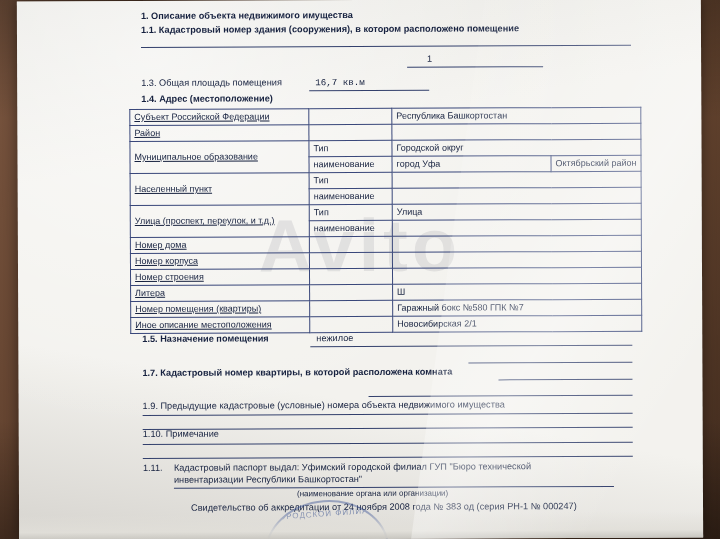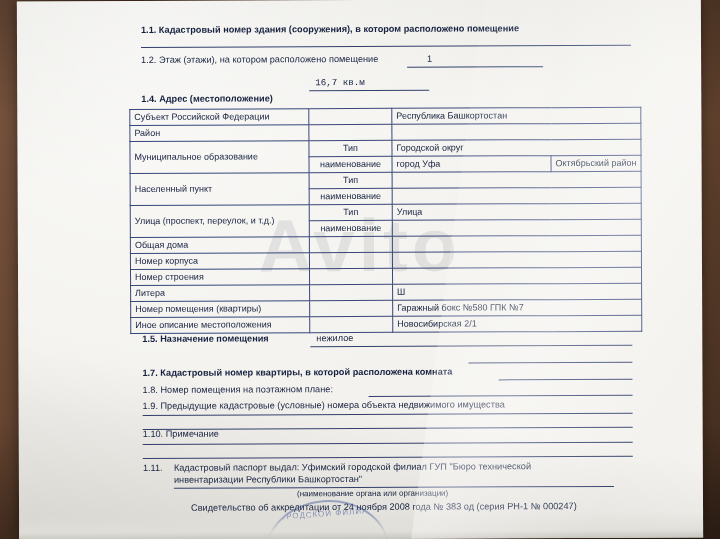--- a/index.html
+++ b/index.html
@@ -48,22 +48,22 @@
   
   .tbl{position:absolute;left:112px;top:108px;width:512px;border-collapse:collapse;}
   .tbl td{
     border:1px solid #39477a;
     height:15px;
     padding:0 4px;
     font-size:9px;
     color:#16213f;
     vertical-align:middle;
   }
-  .tbl td.lbl{width:170px;}
-  .tbl td.k{width:74px;text-align:center;}
+  .tbl td.lbl{width:170px;text-decoration:underline;}
+  .tbl td.k{width:74px;}
   .watermark{
     position:absolute;left:0;top:200px;width:684px;
     text-align:center;
     font-size:74px;
     font-weight:bold;
     letter-spacing:4px;
     color:rgba(130,130,140,.17);
     font-family:"Liberation Sans", sans-serif;
     pointer-events:none;
     user-select:none;
@@ -95,27 +95,28 @@
 </head>
 <body>
 
 <div class="backdrop"></div>
 
 <div class="sheet">
   <div class="content">
 
     <div class="watermark">Avito</div>
 
+    <div class="row b" style="left:124px;top:10px;">1. Описание объекта недвижимого имущества</div>
     <div class="row b" style="left:124px;top:24px;">1.1. Кадастровый номер здания (сооружения), в котором расположено помещение</div>
     <div class="hline" style="left:124px;top:46px;width:490px;"></div>
 
-    <div class="row" style="left:124px;top:54px;">1.2. Этаж (этажи), на котором расположено помещение</div>
     <div class="row" style="left:410px;top:54px;">1</div>
     <div class="hline" style="left:390px;top:67px;width:136px;"></div>
 
+    <div class="row" style="left:124px;top:77px;">1.3. Общая площадь помещения</div>
     <div class="row" style="left:298px;top:77px;font-family:Liberation Mono, monospace;">16,7 кв.м</div>
     <div class="hline" style="left:292px;top:90px;width:120px;"></div>
 
     <div class="row b" style="left:124px;top:93px;">1.4. Адрес (местоположение)</div>
 
     <table class="tbl">
       <tbody>
         <tr>
           <td class="lbl">Субъект Российской Федерации</td>
           <td class="k"></td>
@@ -148,21 +149,21 @@
         <tr>
           <td class="lbl" rowspan="2">Улица (проспект, переулок, и т.д.)</td>
           <td class="k">Тип</td>
           <td colspan="2">Улица</td>
         </tr>
         <tr>
           <td class="k">наименование</td>
           <td colspan="2"></td>
         </tr>
         <tr>
-          <td class="lbl">Общая дома</td>
+          <td class="lbl">Номер дома</td>
           <td class="k"></td>
           <td colspan="2"></td>
         </tr>
         <tr>
           <td class="lbl">Номер корпуса</td>
           <td class="k"></td>
           <td colspan="2"></td>
         </tr>
         <tr>
           <td class="lbl">Номер строения</td>
@@ -189,21 +190,20 @@
 
     <div class="row b" style="left:124px;top:333px;">1.5. Назначение помещения</div>
     <div class="row" style="left:298px;top:333px;">нежилое</div>
     <div class="hline" style="left:292px;top:346px;width:322px;"></div>
 
     <div class="hline" style="left:450px;top:363px;width:164px;"></div>
 
     <div class="row b" style="left:124px;top:367px;">1.7. Кадастровый номер квартиры, в которой расположена комната</div>
     <div class="hline" style="left:480px;top:380px;width:134px;"></div>
 
-    <div class="row" style="left:124px;top:384px;">1.8. Номер помещения на поэтажном плане:</div>
     <div class="hline" style="left:350px;top:396px;width:264px;"></div>
 
     <div class="row" style="left:124px;top:400px;">1.9. Предыдущие кадастровые (условные) номера объекта недвижимого имущества</div>
     <div class="hline" style="left:124px;top:414px;width:490px;"></div>
     <div class="hline" style="left:124px;top:428px;width:490px;"></div>
 
     <div class="row" style="left:124px;top:428px;">1.10. Примечание</div>
     <div class="hline" style="left:124px;top:443px;width:490px;"></div>
     <div class="hline" style="left:124px;top:457px;width:490px;"></div>
 

